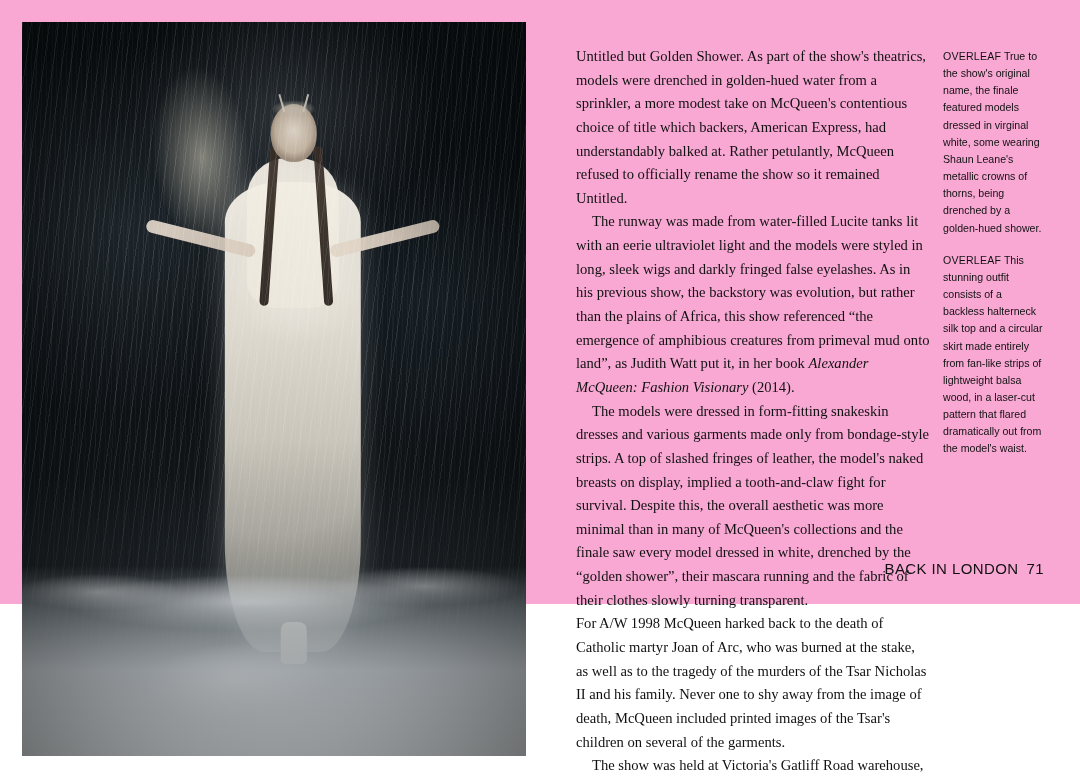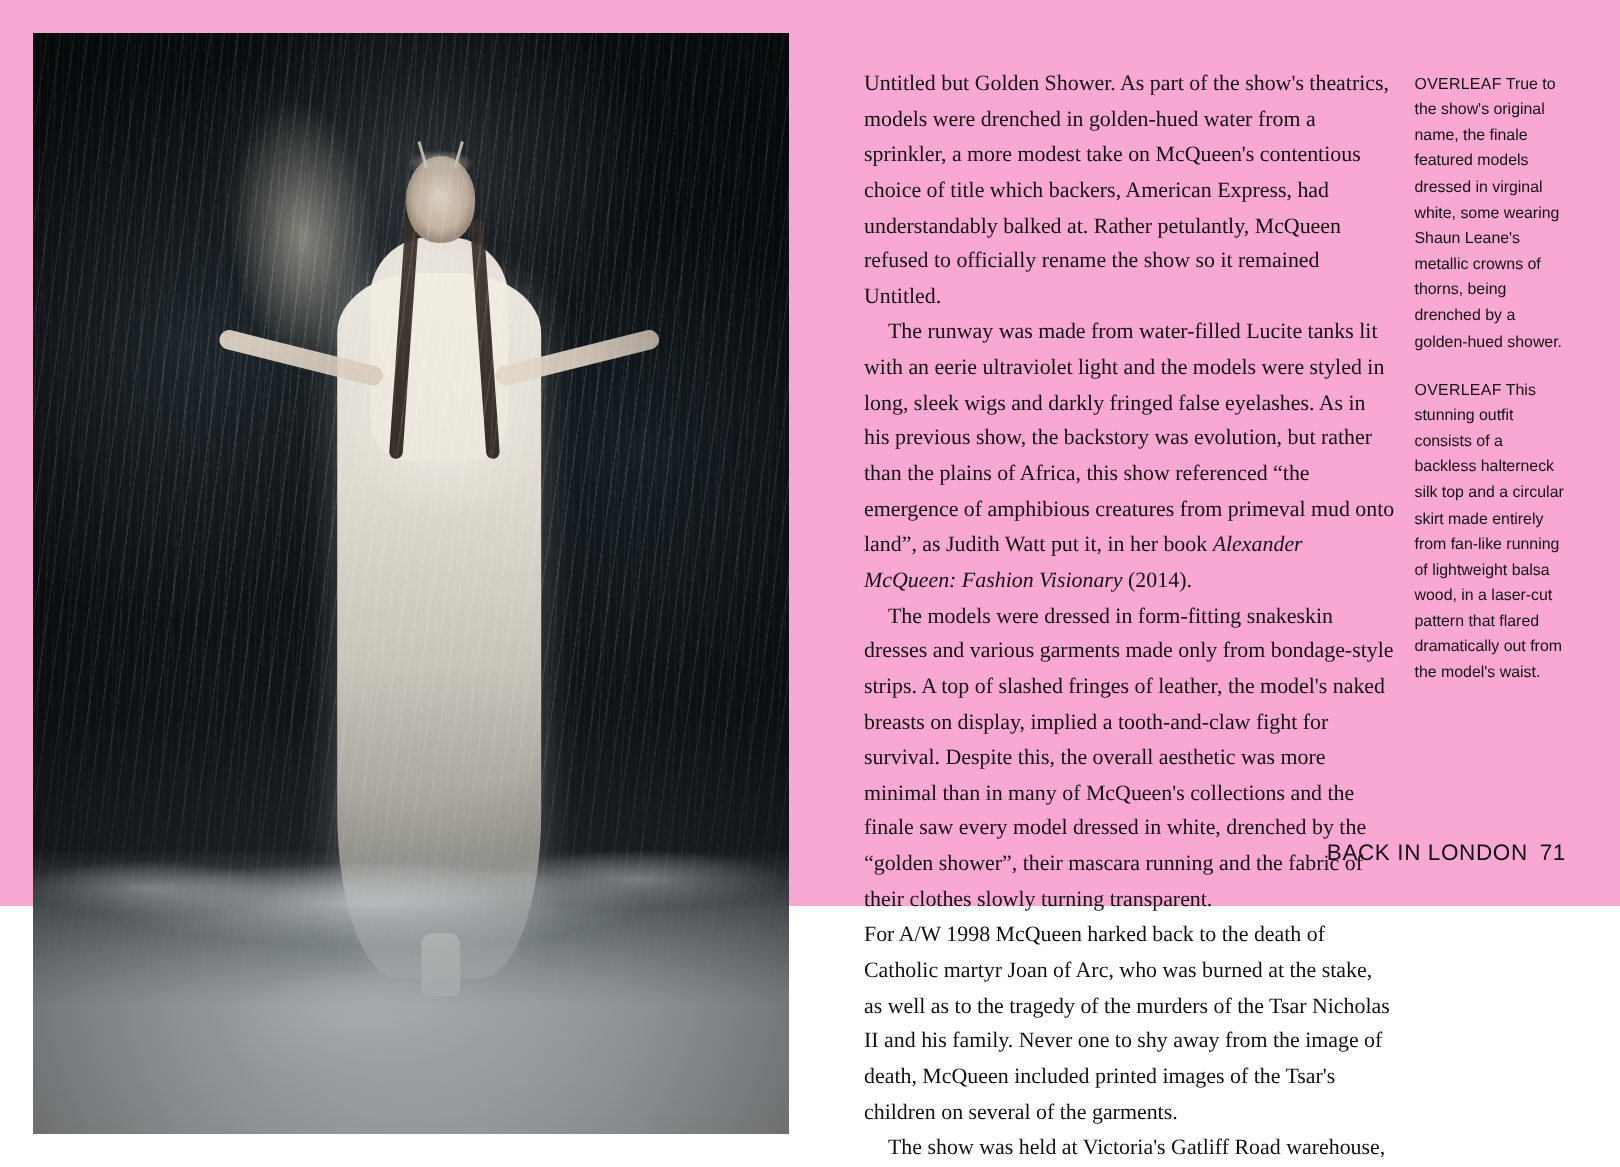--- a/index.html
+++ b/index.html
@@ -260,20 +260,20 @@
     <p>Untitled but Golden Shower. As part of the show's theatrics, models were drenched in golden-hued water from a sprinkler, a more modest take on McQueen's contentious choice of title which backers, American Express, had understandably balked at. Rather petulantly, McQueen refused to officially rename the show so it remained Untitled.</p>
     <p class="indent"><span>The runway was made from water-filled Lucite tanks lit with an eerie ultraviolet light and the models were styled in long, sleek wigs and darkly fringed false eyelashes. As in his previous show, the backstory was evolution, but rather than the plains of Africa, this show referenced “the emergence of amphibious creatures from primeval mud onto land”, as Judith Watt put it, in her book </span><em>Alexander McQueen: Fashion Visionary</em><span> (2014).</span></p>
     <p class="indent">The models were dressed in form-fitting snakeskin dresses and various garments made only from bondage-style strips. A top of slashed fringes of leather, the model's naked breasts on display, implied a tooth-and-claw fight for survival. Despite this, the overall aesthetic was more minimal than in many of McQueen's collections and the finale saw every model dressed in white, drenched by the “golden shower”, their mascara running and the fabric of their clothes slowly turning transparent.</p>
 
     <p>For A/W 1998 McQueen harked back to the death of Catholic martyr Joan of Arc, who was burned at the stake, as well as to the tragedy of the murders of the Tsar Nicholas II and his family. Never one to shy away from the image of death, McQueen included printed images of the Tsar's children on several of the garments.</p>
     <p class="indent">The show was held at Victoria's Gatliff Road warehouse, a decrepit former bus depot. For this season McQueen chose fire as his element du jour, covering the Perspex runway in fake</p>
   </div>
 
   <div class="side-col">
     <p><span class="side-lead">OVERLEAF</span><span> True to the show's original name, the finale featured models dressed in virginal white, some wearing Shaun Leane's metallic crowns of thorns, being drenched by a golden-hued shower.</span></p>
-    <p><span class="side-lead">OVERLEAF</span><span> This stunning outfit consists of a backless halterneck silk top and a circular skirt made entirely from fan-like running of lightweight balsa wood, in a laser-cut pattern that flared dramatically out from the model's waist.</span></p>
+    <p><span class="side-lead">OVERLEAF</span><span> This stunning outfit consists of a backless halterneck silk top and a circular skirt made entirely from fan-like strips of lightweight balsa wood, in a laser-cut pattern that flared dramatically out from the model's waist.</span></p>
   </div>
 
   <div class="folio">
     <span>BACK IN LONDON</span><span class="num">71</span>
   </div>
 
 </div>
 
 </body></html>

